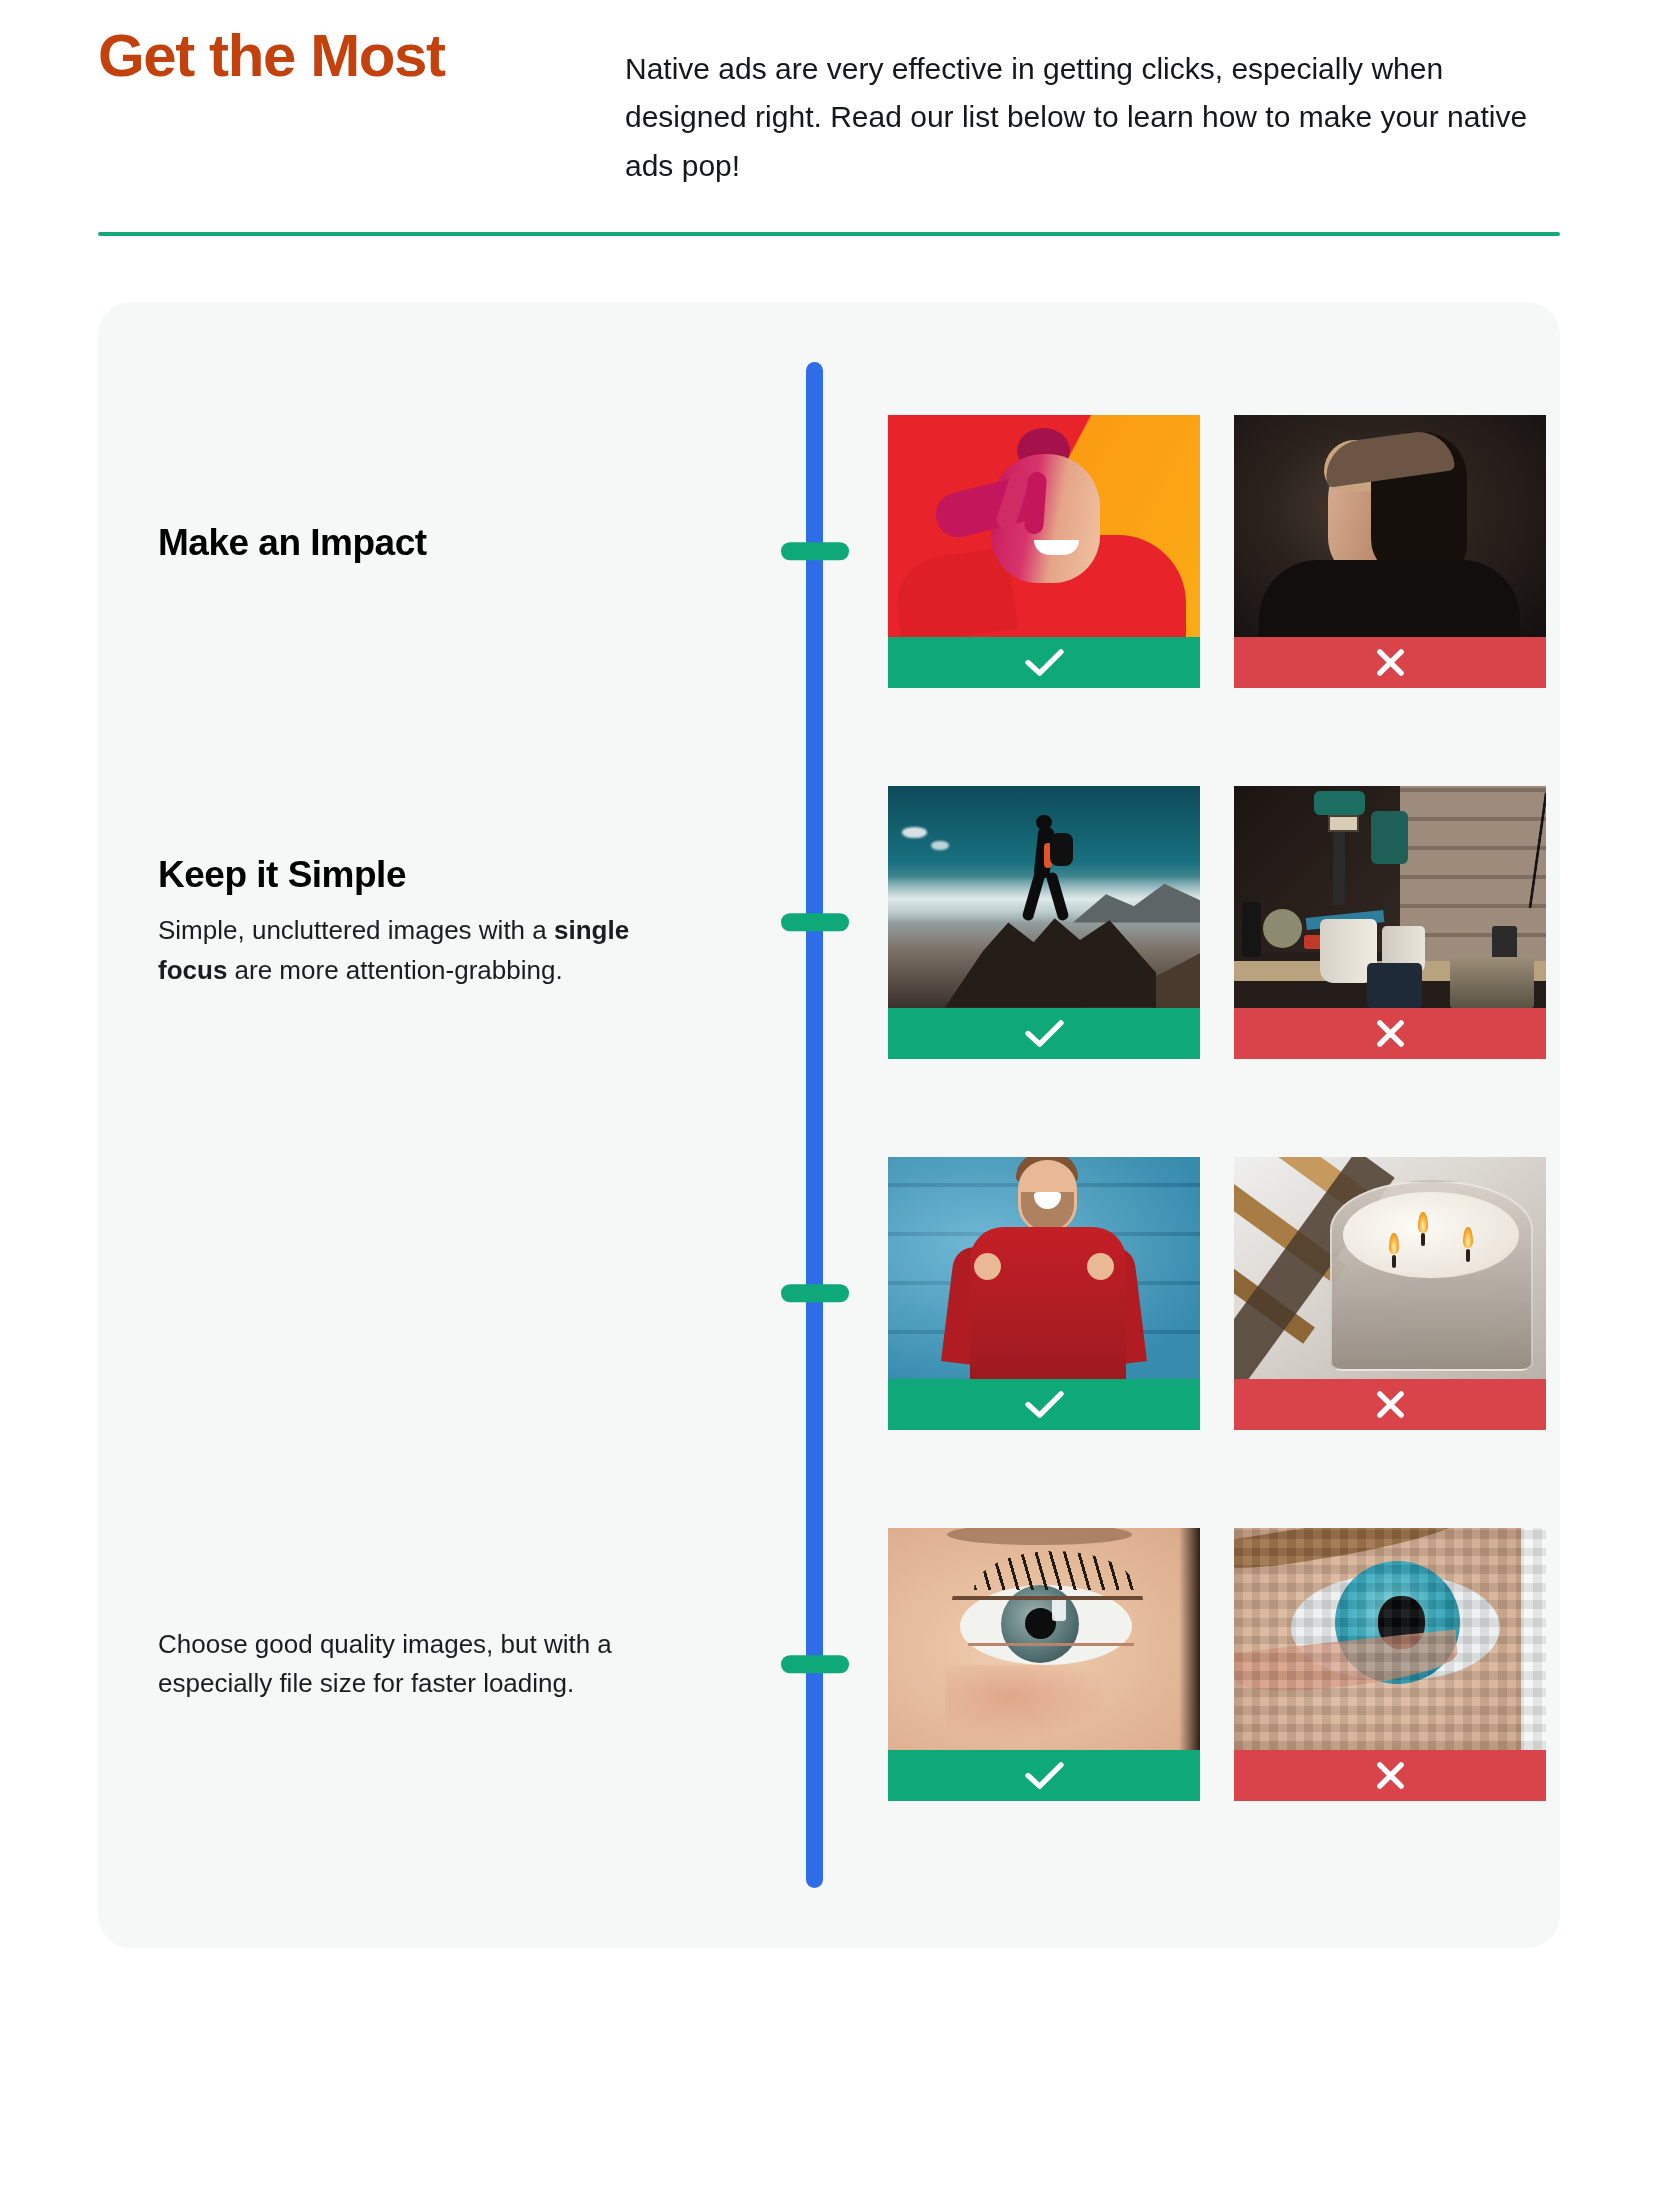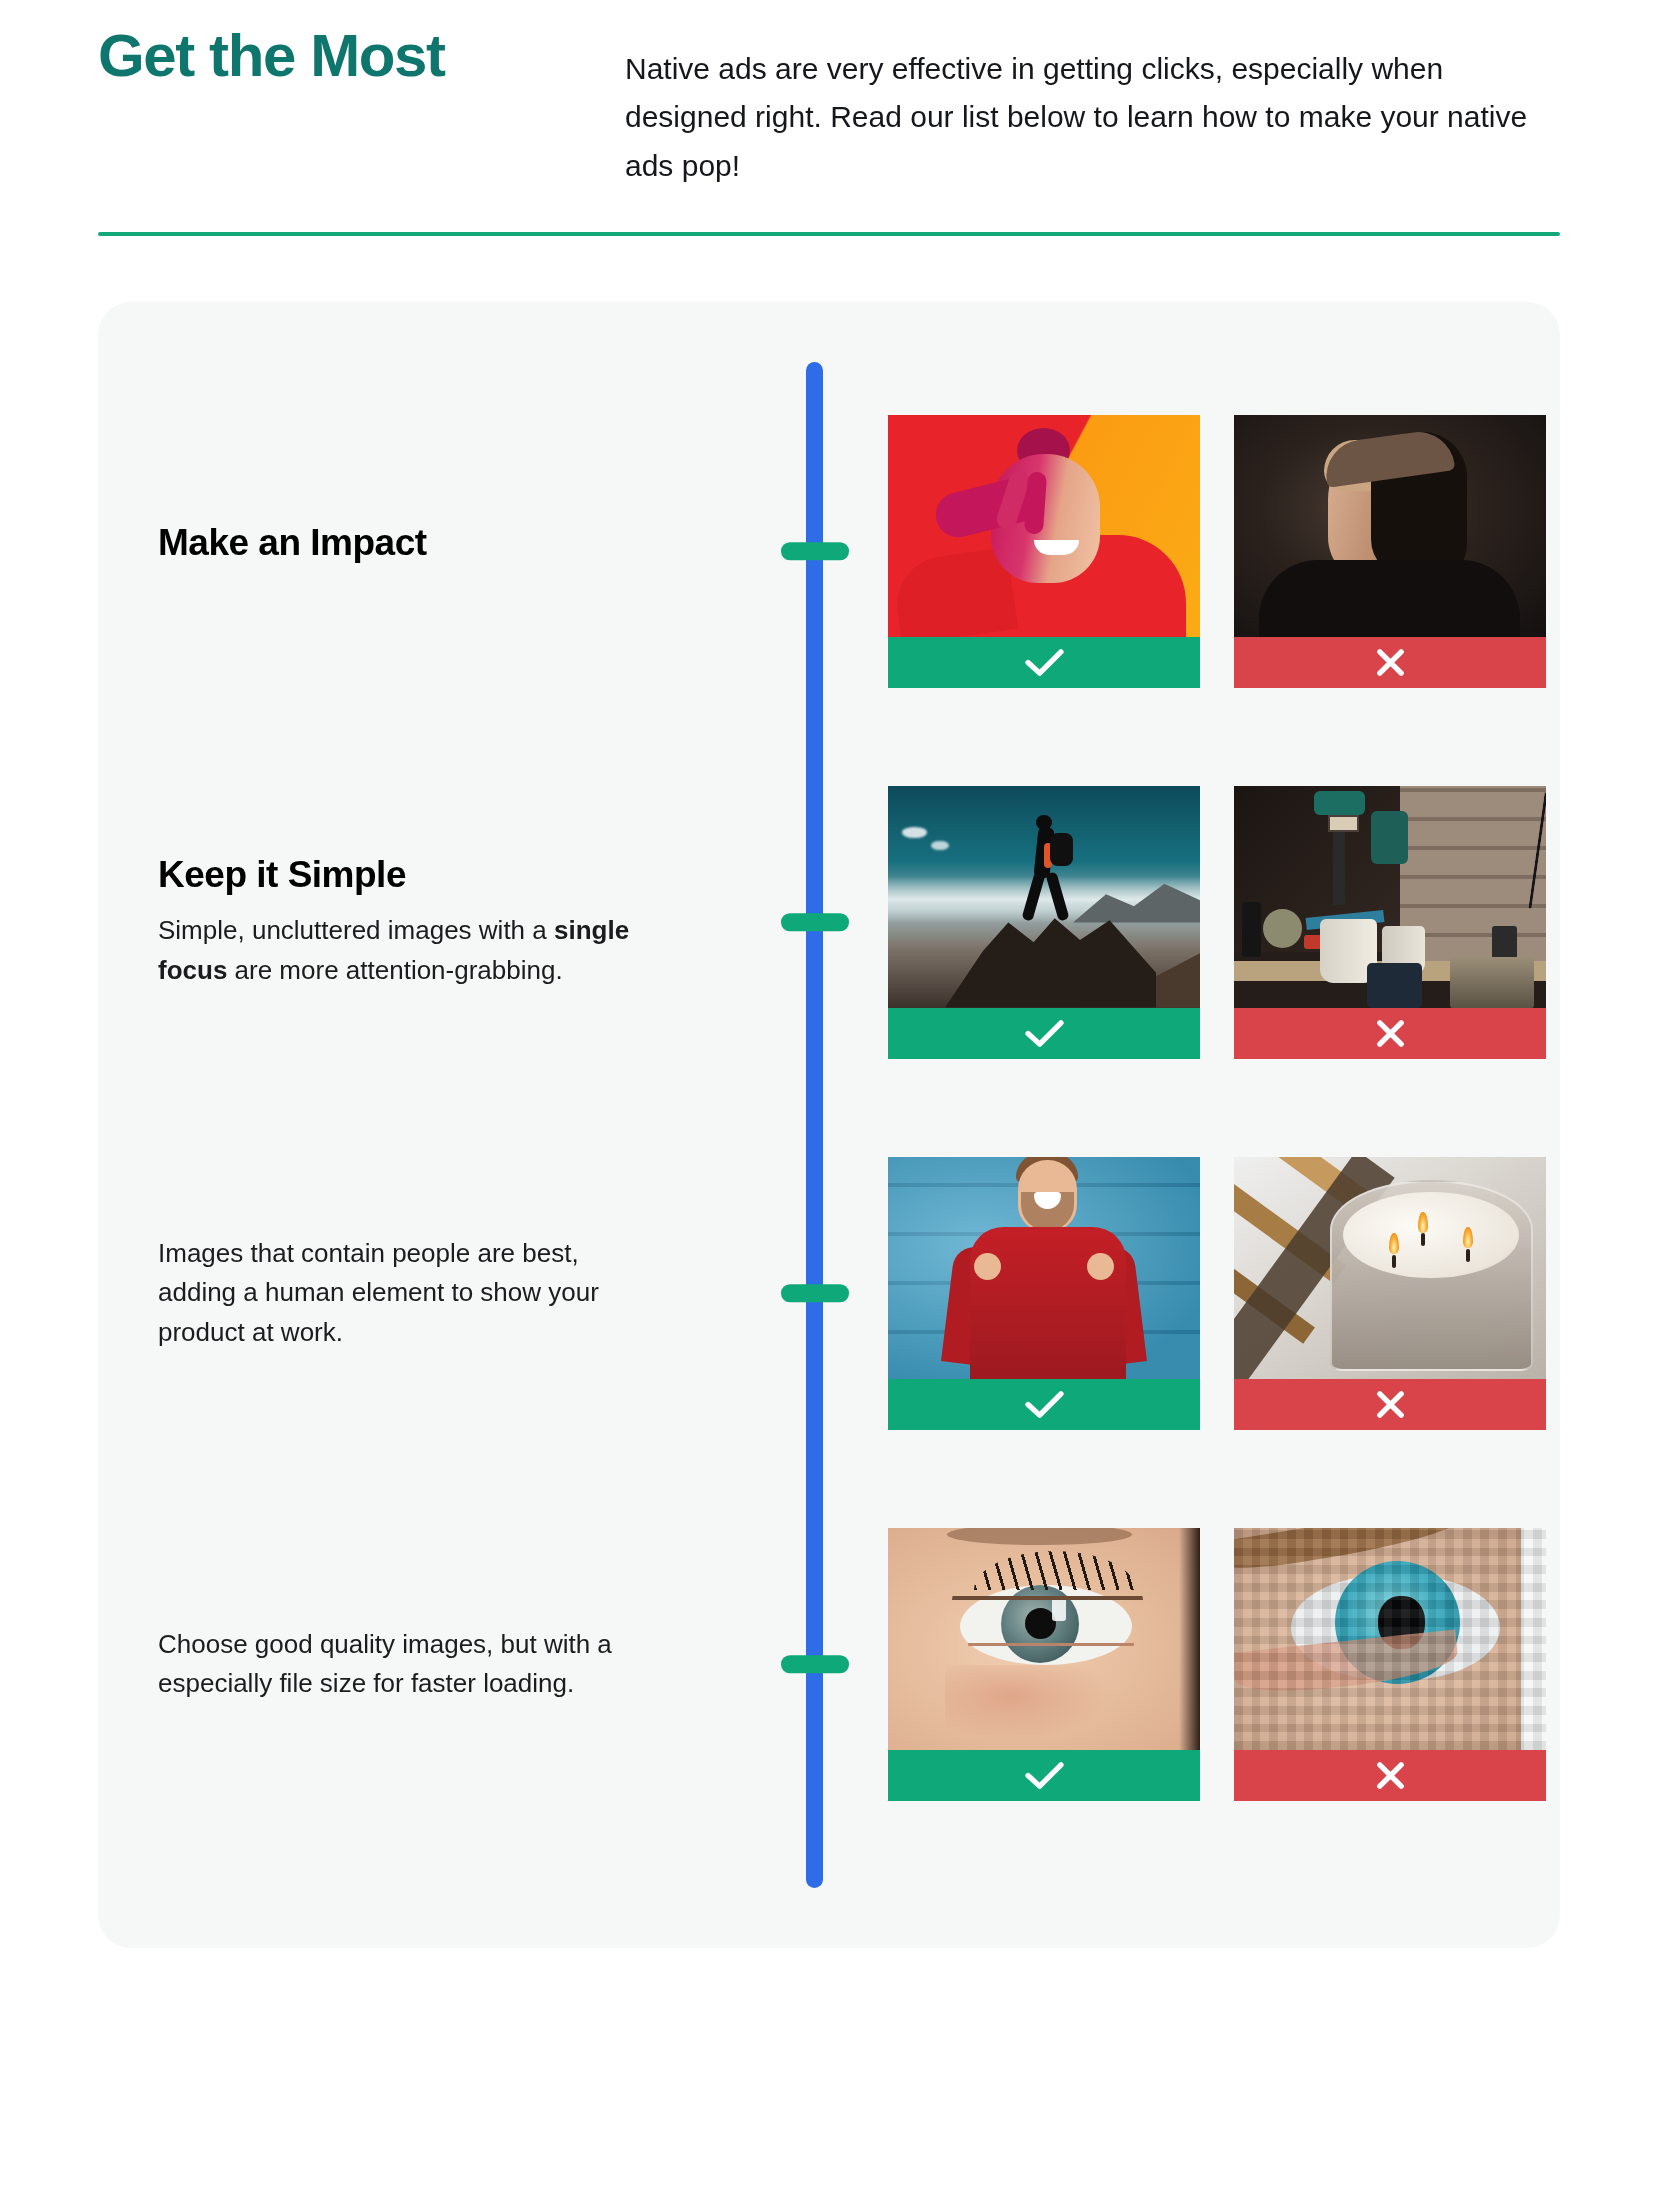--- a/index.html
+++ b/index.html
@@ -22,21 +22,21 @@
     padding: 21.5px 98px 0 98px;
     gap: 0;
   }
   .header-title {
     width: 527px;
     flex: 0 0 527px;
     font-size: 60px;
     line-height: 1.13;
     font-weight: 700;
     letter-spacing: -1.4px;
-    color: #0f766e;
+    color: #c2410c;
   }
   .header-title .line { display: block; }
   .header-intro {
     flex: 1;
     padding-top: 23.4px;
     font-size: 30px;
     line-height: 1.62;
     font-weight: 400;
     color: #15171a;
   }
@@ -632,21 +632,20 @@
               <svg width="33" height="33" viewBox="0 0 34 34">
                 <path d="M6 6 L28 28 M28 6 L6 28" stroke="#ffffff" stroke-width="5.5" fill="none" stroke-linecap="round"></path>
               </svg>
             </div>
           </div>
         </div>
       </div>
 
       <div class="row">
         <div class="row-text">
-          <div class="tip-body">Images that contain people are best, adding a human element to show your product at work.</div>
         </div>
         <div class="row-marker"></div>
         <div class="row-images">
           <div class="thumb">
             <div class="thumb-photo ph-happy">
               <div class="wallgloss"></div>
               <div class="armL"></div>
                 <div class="armR"></div>
               <div class="hairp"></div>
                 <div class="headp"></div>

